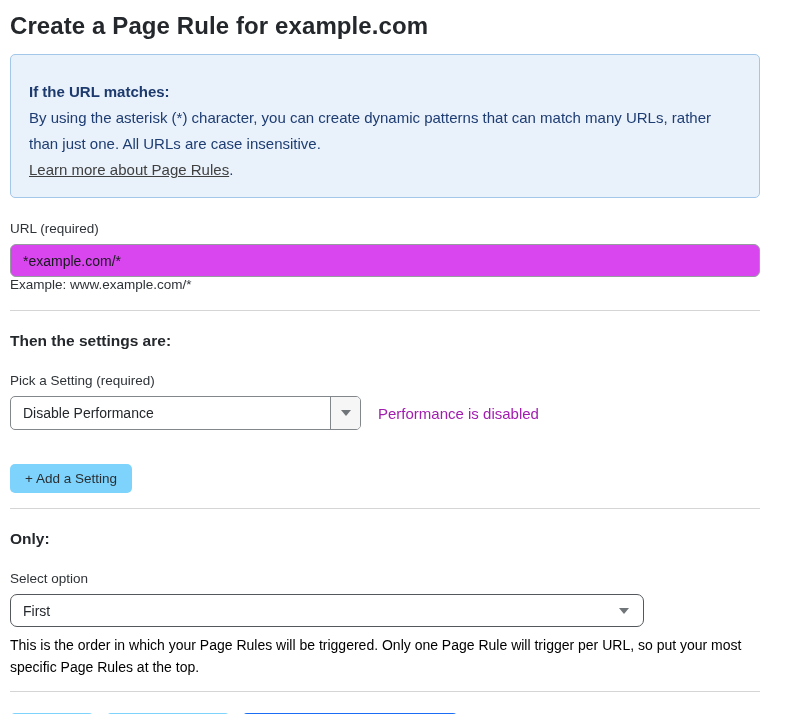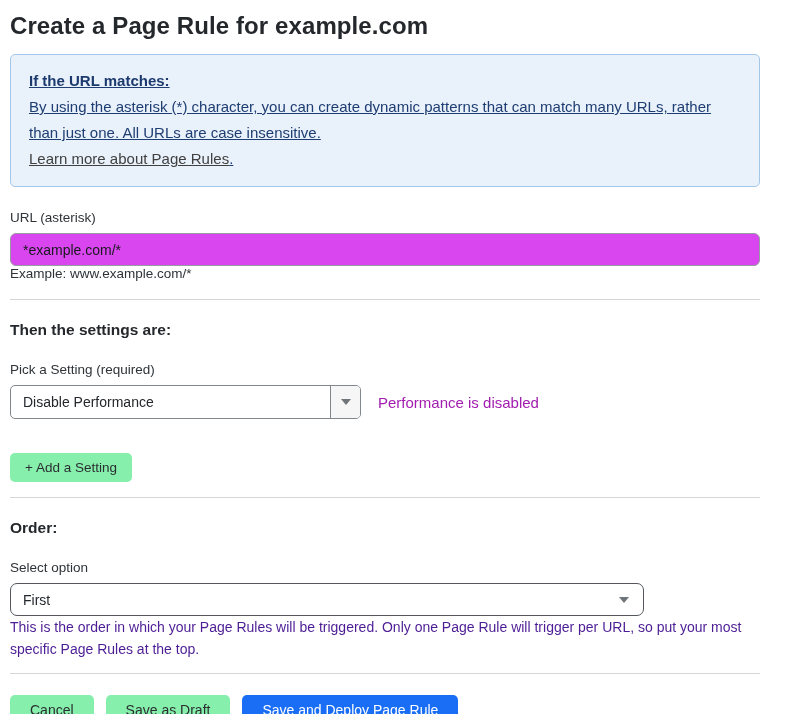--- a/index.html
+++ b/index.html
@@ -14,25 +14,24 @@
 
   .page-title {
     font-size: 24px; font-weight: 700; color: #24282c;
     letter-spacing: 0.1px; margin: 2px 0 14px 0;
   }
 
   .info-box {
     background: #e9f1fa;
     border: 1px solid #a3c7e8;
     border-radius: 5px;
-    padding: 13px 18px 14px 18px;
+    padding: 24px 18px 14px 18px;
     color: #1e3d72;
     font-size: 15px;
     line-height: 26px;
-    text-decoration: underline;
   }
   .info-box .info-heading { font-weight: 700; font-size: 15px; color: #1d3a6e; }
   .info-box .info-body { max-width: 700px; }
   .info-box a.info-link {
     color: #404040; text-decoration: underline; cursor: pointer; margin-top: 44px;
   }
   .info-box .info-link-suffix { color: #1e3d72; }
 
   .field-label { font-size: 13.5px; color: #2e3338; margin-top: 23px; }
 
@@ -89,21 +88,21 @@
     border-right: 5px solid transparent;
     border-top: 6px solid #707579;
   }
   .status-text { font-size: 15px; color: #a21caf; margin-left: 17px; }
 
   .btn {
     display: inline-flex; align-items: center; justify-content: center;
     border: none; border-radius: 5px;
     font-family: "Liberation Sans", sans-serif;
     font-size: 13.5px; color: #2b2e31;
-    background: #86efac;
+    background: #7dd3fc;
     height: 29px; padding: 0 15px;
     cursor: pointer;
   }
   .add-setting-btn { margin-top: 34px; }
 
   .order-select {
     margin-top: 8px;
     width: 634px; height: 33px;
     border: 1px solid #54585c;
     border-radius: 7px;
@@ -111,22 +110,22 @@
     display: flex; align-items: center;
     cursor: pointer;
   }
   .order-select .select-value { padding-left: 12px; }
   .order-select .plain-arrow {
     margin-left: auto; margin-right: 14px;
     display: flex; align-items: center;
   }
 
   .help-text {
-    font-size: 14px; color: #4c1d95;
-    line-height: 22px; margin-top: 0;
+    font-size: 14px; color: #000000;
+    line-height: 22px; margin-top: 7px;
     max-width: 745px;
   }
 
   .actions-row { display: flex; align-items: center; gap: 12px; margin-top: 21px; }
   .actions-row .btn { height: 30px; font-size: 14px; padding: 0 20px; }
   .btn-primary {
     background: #1a6ef5; color: #ffffff; padding: 0 19px;
   }
 </style>
 </head>
@@ -135,21 +134,21 @@
 <div class="page">
 
   <h1 class="page-title">Create a Page Rule for example.com</h1>
 
   <div class="info-box">
     <div class="info-heading">If the URL matches:</div>
     <div class="info-body">By using the asterisk (*) character, you can create dynamic patterns that can match many URLs, rather than just one. All URLs are case insensitive.</div>
     <div><a class="info-link">Learn more about Page Rules</a><span class="info-link-suffix">.</span></div>
   </div>
 
-  <div class="field-label">URL (asterisk)</div>
+  <div class="field-label">URL (required)</div>
   <input class="url-input" type="text" value="*example.com/*" style="">
   <div class="example-text">Example: www.example.com/*</div>
 
   <hr class="divider">
 
   <div class="section-heading">Then the settings are:</div>
 
   <div class="field-label">Pick a Setting (required)</div>
 
   <div class="setting-row">
@@ -159,21 +158,21 @@
         <span class="tri-down"></span>
       </div>
     </div>
     <div class="status-text">Performance is disabled</div>
   </div>
 
   <button class="btn add-setting-btn">+ Add a Setting</button>
 
   <hr class="divider" style="margin-top:15px;">
 
-  <div class="section-heading">Order:</div>
+  <div class="section-heading">Only:</div>
 
   <div class="field-label">Select option</div>
 
   <div class="order-select">
     <div class="select-value">First</div>
     <span class="plain-arrow">
         <span class="tri-down"></span>
       </span>
   </div>
 

